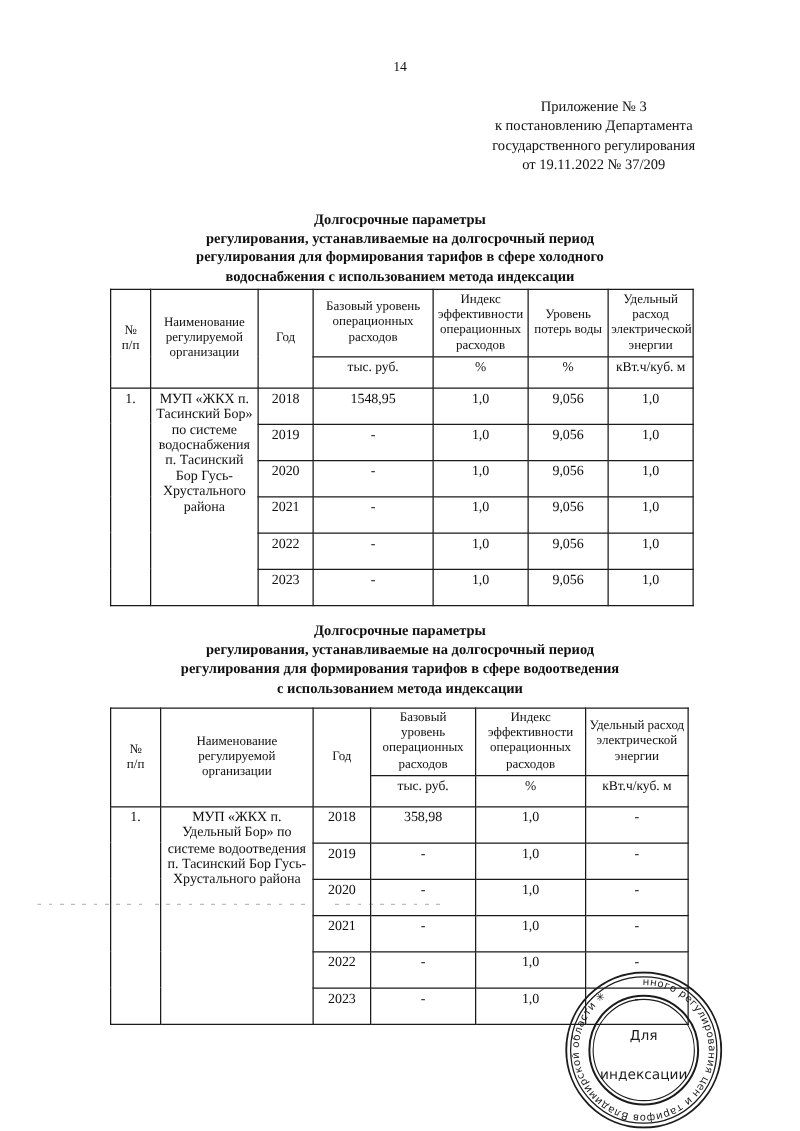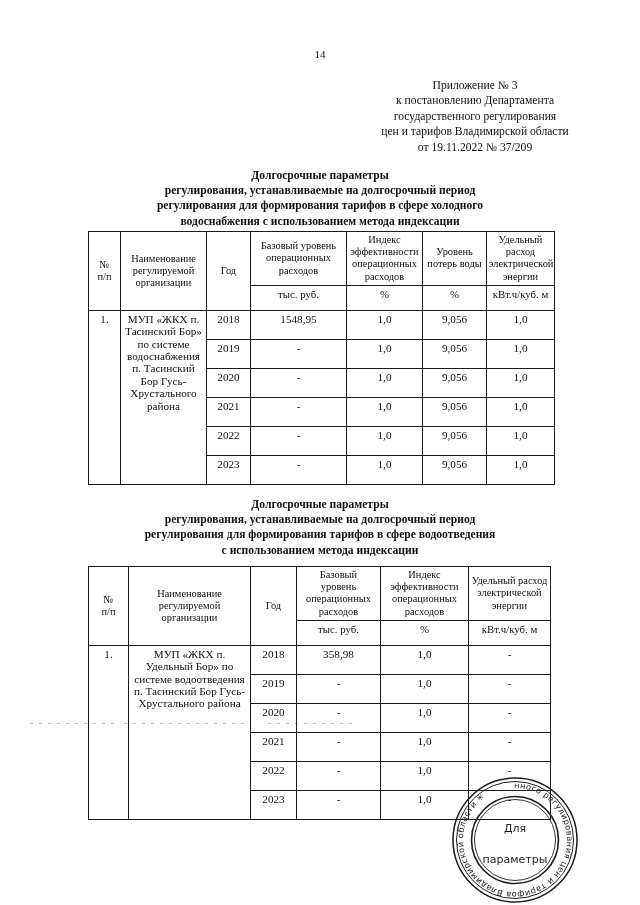--- a/index.html
+++ b/index.html
@@ -154,21 +154,20 @@
 <body>
 
 <div class="page">
 
   <div class="page-number">14</div>
 
   <div class="appendix-block">
     <span class="ln">Приложение № 3</span>
     <span class="ln">к постановлению Департамента</span>
     <span class="ln">государственного регулирования</span>
-    <span class="ln">цен и тарифов Владимирской области</span>
     <span class="ln">от 19.11.2022 № 37/209</span>
   </div>
 
   <div class="section-title" id="title-1">
     <span class="ln">Долгосрочные параметры</span>
     <span class="ln">регулирования, устанавливаемые на долгосрочный период</span>
     <span class="ln">регулирования для формирования тарифов в сфере холодного</span>
     <span class="ln">водоснабжения с использованием метода индексации</span>
   </div>
 
@@ -381,17 +380,17 @@
       <circle cx="63" cy="63" r="62" fill="none" stroke="#1c1c1c" stroke-width="1.5"></circle>
       <circle cx="63" cy="63" r="58.5" fill="none" stroke="#1c1c1c" stroke-width="1"></circle>
       <circle cx="63" cy="63" r="43.5" fill="none" stroke="#1c1c1c" stroke-width="1.6"></circle>
       <circle cx="63" cy="63" r="40.5" fill="none" stroke="#1c1c1c" stroke-width="0.9"></circle>
       <text font-family="'DejaVu Sans','Liberation Sans',sans-serif" font-size="8.2" fill="#1c1c1c" letter-spacing="0.4">
         <textPath href="#ringpath" startOffset="26%" text-anchor="middle">Департамент государственного регулирования цен и тарифов Владимирской области ✳</textPath>
       </text>
     </svg>
     <div class="seal-center-text">
       <span class="l1">Для</span>
-      <span class="l2">параметры</span>
+      <span class="l2">индексации</span>
     </div>
   </div>
 
 </div>
 
 </body></html>

